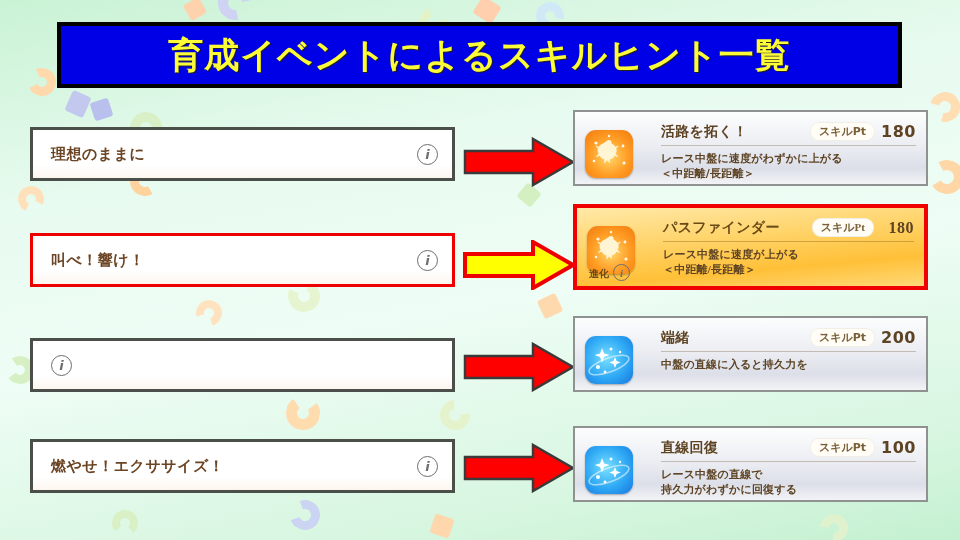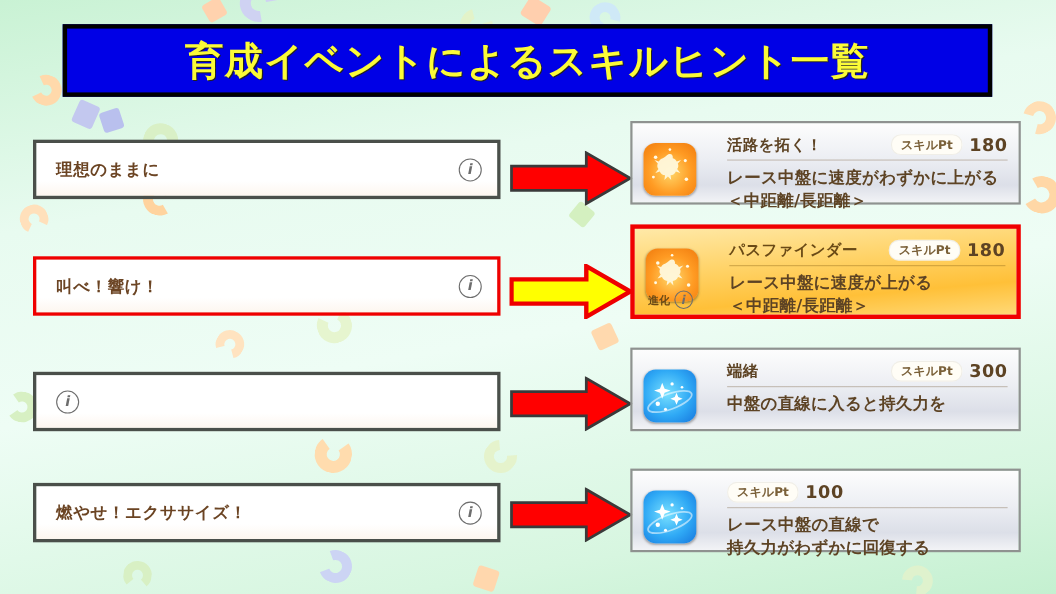--- a/index.html
+++ b/index.html
@@ -63,20 +63,21 @@
   .skill-card {
     position: absolute; left: 573px; width: 355px;
     border: 2px solid #8f9290;
     background: linear-gradient(180deg,#fdfdfd 0%,#eceef3 45%,#dcdfe8 78%,#f2f3f6 100%);
     padding: 8px 10px 6px 10px;
     display: flex; gap: 28px;
   }
   .skill-card.gold {
     border: 4px solid #f00000;
     background: linear-gradient(175deg,#ffe9a8 0%,#ffd368 40%,#ffc038 72%,#ffd977 100%);
+    font-family: Liberation Serif, serif;
   }
   .skill-icon {
     width: 48px; height: 48px; border-radius: 11px; flex: none;
     margin-top: 10px; position: relative; overflow: hidden;
     box-shadow: 0 1px 2px rgba(0,0,0,.3);
   }
   .skill-icon.speed { background: radial-gradient(circle at 50% 55%, #ffd86b 0%, #ff9b23 55%, #f07a0d 100%); }
   .skill-icon.recovery { background: radial-gradient(circle at 45% 45%, #79e0ff 0%, #2fa9f5 55%, #1676dd 100%); }
   .skill-icon svg { position: absolute; inset: 0; width: 100%; height: 100%; }
 
@@ -92,26 +93,26 @@
     border-radius: 9px; padding: 2px 9px; white-space: nowrap;
     box-shadow: 0 0 0 1px rgba(0,0,0,.06) inset;
   }
   .pt-value {
     color: #5d4324; font-size: 16px; font-weight: bold;
     min-width: 34px; text-align: right; letter-spacing: .5px;
   }
   .skill-rule { height: 1px; background: rgba(120,95,60,.35); margin: 4px 0 5px; }
   .gold .skill-rule { background: rgba(150,110,30,.45); }
   .skill-desc {
-    color: #5d4324; font-size: 15px; font-weight: bold;
+    color: #5d4324; font-size: 11px; font-weight: bold;
     line-height: 1.38; letter-spacing: .2px; white-space: nowrap;
   }
   .evolve-badge {
     position: absolute; left: 12px; bottom: 5px;
-    display: flex; align-items: center; gap: 4px;
+    display: flex; align-items: flex-end; gap: 4px;
   }
   .evolve-label { color: #6a4a16; font-size: 10px; font-weight: bold; }
   .evolve-badge .info-circle { width: 17px; height: 17px; font-size: 11px; background: transparent; }
 </style>
 </head>
 <body>
 
 <div id="stage">
 
   <div>
@@ -254,21 +255,21 @@
           <circle cx="35" cy="16" r="1.2"></circle>
             <circle cx="20" cy="36" r="1.4"></circle>
         </g>
         <ellipse cx="24" cy="29" rx="21" ry="7" fill="none" stroke="#ffffff" stroke-opacity=".55" stroke-width="1.6" transform="rotate(-20 24 29)"></ellipse>
       </svg>
     </div>
     <div class="skill-body">
       <div class="skill-top">
         <span class="skill-name">端緒</span>
         <span class="pt-pill">スキルPt</span>
-        <span class="pt-value">300</span>
+        <span class="pt-value">200</span>
       </div>
       <div class="skill-rule"></div>
       <div class="skill-desc">中盤の直線に入ると持久力を</div>
     </div>
   </div>
 
   <div class="skill-card" style="top:426px;height:76px;">
     <div class="skill-icon recovery">
       <svg viewBox="0 0 48 48">
         <g fill="#ffffff">
@@ -277,20 +278,21 @@
           <circle cx="13" cy="31" r="2"></circle>
             <circle cx="26" cy="13" r="1.5"></circle>
           <circle cx="35" cy="16" r="1.2"></circle>
             <circle cx="20" cy="36" r="1.4"></circle>
         </g>
         <ellipse cx="24" cy="29" rx="21" ry="7" fill="none" stroke="#ffffff" stroke-opacity=".55" stroke-width="1.6" transform="rotate(-20 24 29)"></ellipse>
       </svg>
     </div>
     <div class="skill-body">
       <div class="skill-top">
+        <span class="skill-name">直線回復</span>
         <span class="pt-pill">スキルPt</span>
         <span class="pt-value">100</span>
       </div>
       <div class="skill-rule"></div>
       <div class="skill-desc">レース中盤の直線で</div>
       <div class="skill-desc">持久力がわずかに回復する</div>
     </div>
   </div>
 
 </div>

